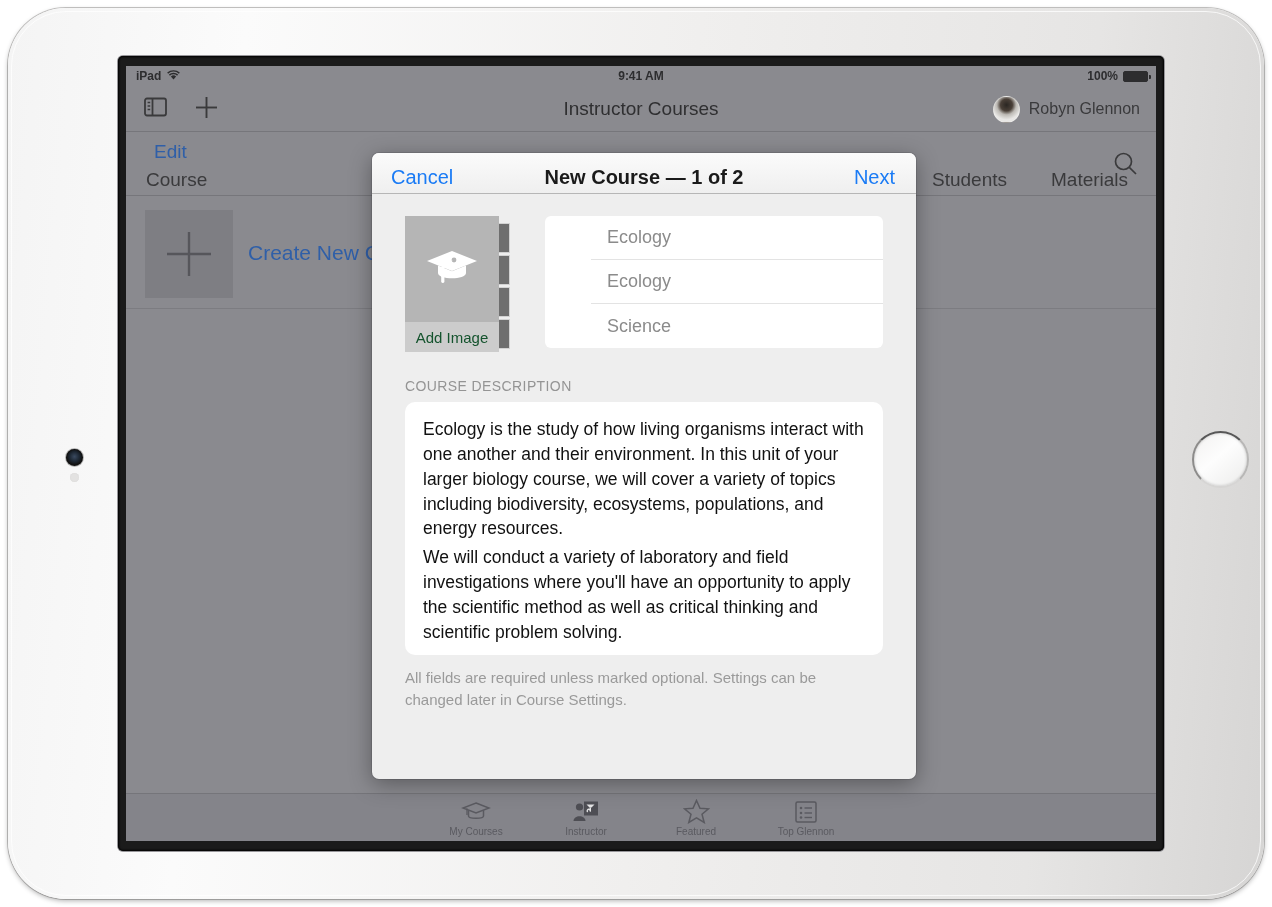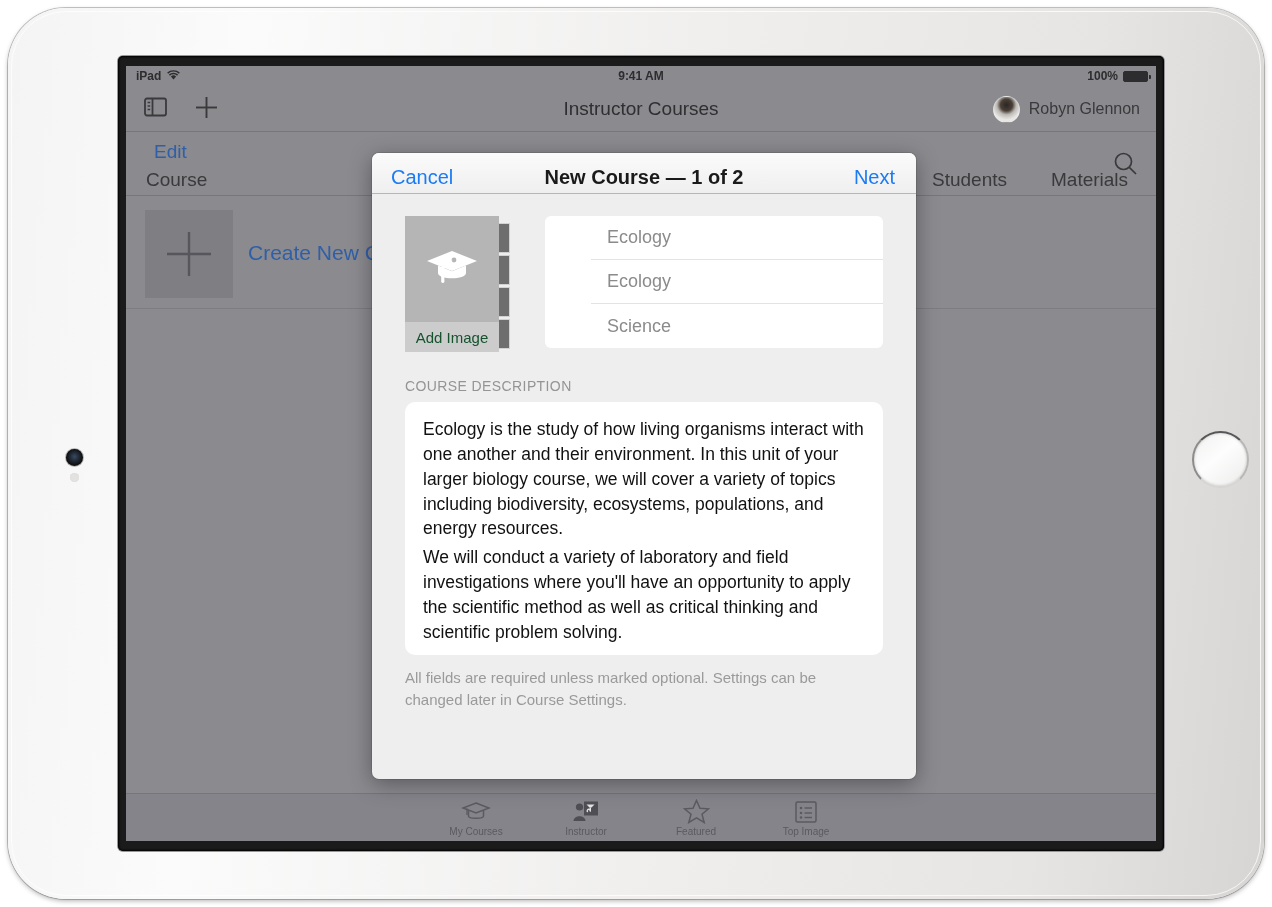--- a/index.html
+++ b/index.html
@@ -362,21 +362,21 @@
               <svg width="24" height="24" viewBox="0 0 24 24">
                 <rect x="2" y="2" width="20" height="20" rx="1.5" fill="none" stroke="#5a5a60" stroke-width="1.5"></rect>
                 <circle cx="7" cy="8" r="1.3" fill="#5a5a60"></circle>
                 <circle cx="7" cy="13" r="1.3" fill="#5a5a60"></circle>
                 <circle cx="7" cy="17.5" r="1.3" fill="#5a5a60"></circle>
                 <line x1="10.5" y1="8" x2="18" y2="8" stroke="#5a5a60" stroke-width="1.4"></line>
                 <line x1="10.5" y1="13" x2="18" y2="13" stroke="#5a5a60" stroke-width="1.4"></line>
                 <line x1="10.5" y1="17.5" x2="18" y2="17.5" stroke="#5a5a60" stroke-width="1.4"></line>
               </svg>
             </span>
-            <span class="tab-label">Top Image</span>
+            <span class="tab-label">Top Glennon</span>
           </div>
         </div>
       </div>
 
       <div id="modal">
         <div class="modal-header">
           <div class="modal-cancel">Cancel</div>
           <div class="modal-title">New Course — 1 of 2</div>
           <div class="modal-next">Next</div>
         </div>

